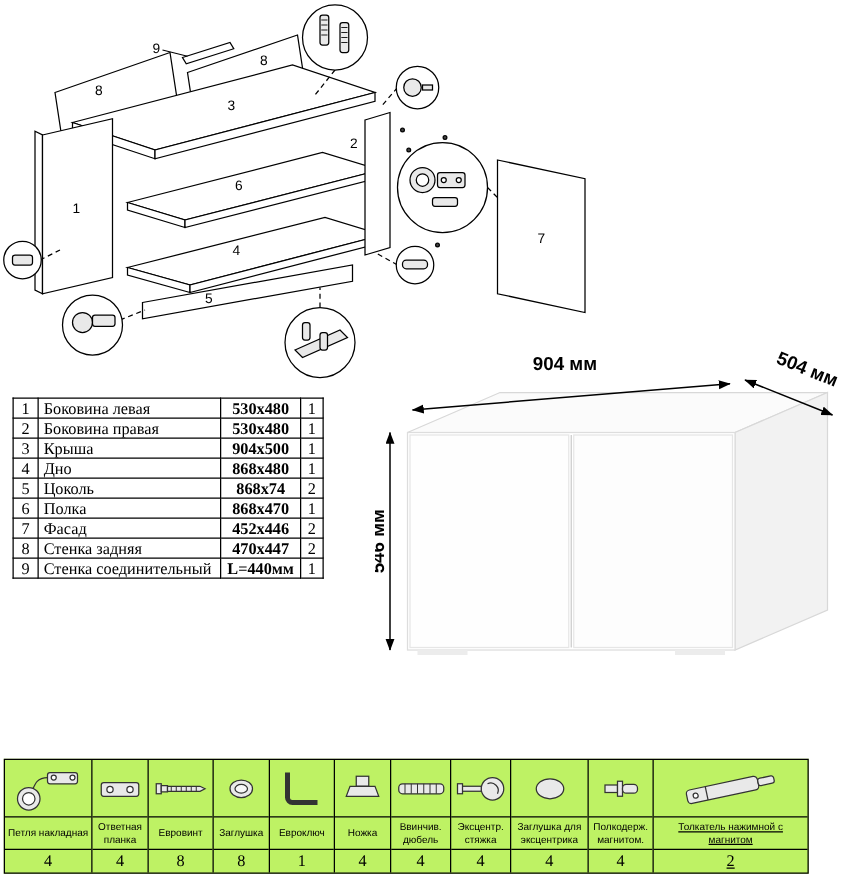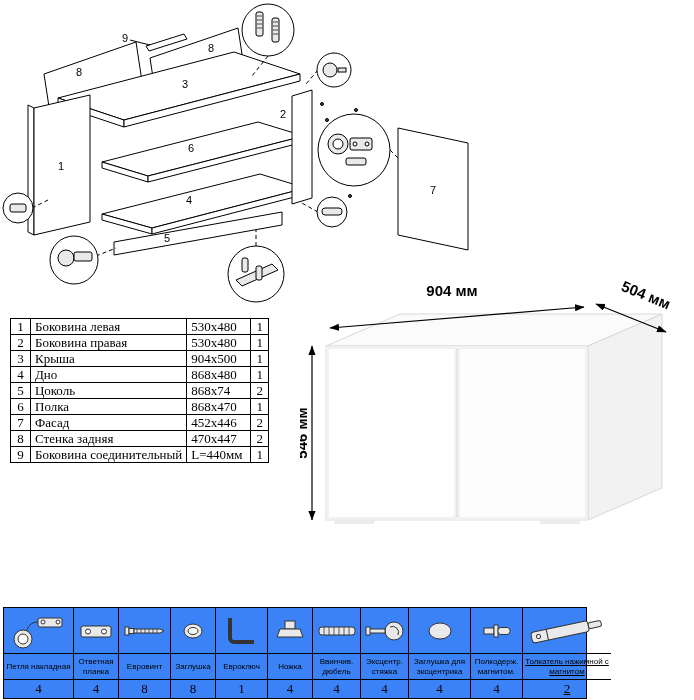--- a/index.html
+++ b/index.html
@@ -6,29 +6,29 @@
   html,body { background:#fff; }
   body { width:694px; height:700px; font-family:"Liberation Serif", serif; color:#000; }
   .page { position:relative; width:694px; height:700px; background:#fff; overflow:hidden; }
 
   .exploded { position:absolute; left:0; top:0; }
 
   .parts-table { position:absolute; left:10px; top:318px; border-collapse:collapse; font-size:13px; }
   .parts-table td { border:1px solid #000; padding:0 4px; height:16px; line-height:15px; white-space:nowrap; }
   .parts-table td.num { width:20px; text-align:center; padding:0 2px; }
   .parts-table td.name { min-width:146px; }
-  .parts-table td.size { width:64px; text-align:left; }
+  .parts-table td.size { width:64px; text-align:center;font-weight:bold; }
   .parts-table td.qty { width:18px; text-align:center; }
 
   .cabinet { position:absolute; left:300px; top:280px; }
   .dim { font-family:"Liberation Sans", sans-serif; font-size:15px; font-weight:bold; fill:#000; }
   .pnum { font-family:"Liberation Sans", sans-serif; font-size:11px; fill:#000; }
 
   .hw-title { position:absolute; left:0; top:585px; width:694px; text-align:center; font-size:17px; }
-  .hw-table { position:absolute; left:3px; top:607px; width:584px; display:flex; border:1px solid #000; background:#3b82f6; }
+  .hw-table { position:absolute; left:3px; top:607px; width:644px; display:flex; border:1px solid #000; background:#bef264; }
   .hw-col { display:flex; flex-direction:column; border-right:1px solid #000; }
   .hw-col:last-child { border-right:none;text-decoration:underline; }
   .hw-icon { height:46px; display:flex; align-items:center; justify-content:center; border-bottom:1px solid #000; overflow:hidden; }
   .hw-label { height:26px; font-family:"Liberation Sans", sans-serif; font-size:8px; line-height:1.15;
               display:flex; align-items:center; justify-content:center; text-align:center;
               border-bottom:1px solid #000; padding:1px; }
   .hw-qty { height:18px; text-align:center; font-size:13px; line-height:17px; }
   .c1{flex:0 0 70px}.c2{flex:0 0 45px}.c3{flex:0 0 52px}.c4{flex:0 0 45px}.c5{flex:0 0 52px}
   .c6{flex:0 0 45px}.c7{flex:0 0 32px}.c8{flex:0 0 36px}.c9{flex:0 0 48px}.c10{flex:0 0 48px}
   .c11{flex:0 0 62px}.c12{flex:0 0 52px}.c13{flex:1 1 auto}
@@ -174,21 +174,21 @@
           <td class="qty">2</td>
         </tr>
       <tr>
           <td class="num">8</td>
           <td class="name">Стенка задняя</td>
           <td class="size">470x447</td>
           <td class="qty">2</td>
         </tr>
       <tr>
           <td class="num">9</td>
-          <td class="name">Боковина соединительный</td>
+          <td class="name">Стенка соединительный</td>
           <td class="size">L=440мм</td>
           <td class="qty">1</td>
         </tr>
     </tbody>
   </table>
 
   <svg class="cabinet" width="390" height="285" viewBox="0 0 390 285">
     <defs>
       <marker id="ah" markerWidth="9" markerHeight="8" refX="7.5" refY="3" orient="auto-start-reverse">
         <path d="M0,0 L8,3 L0,6 z" fill="#000"></path>

